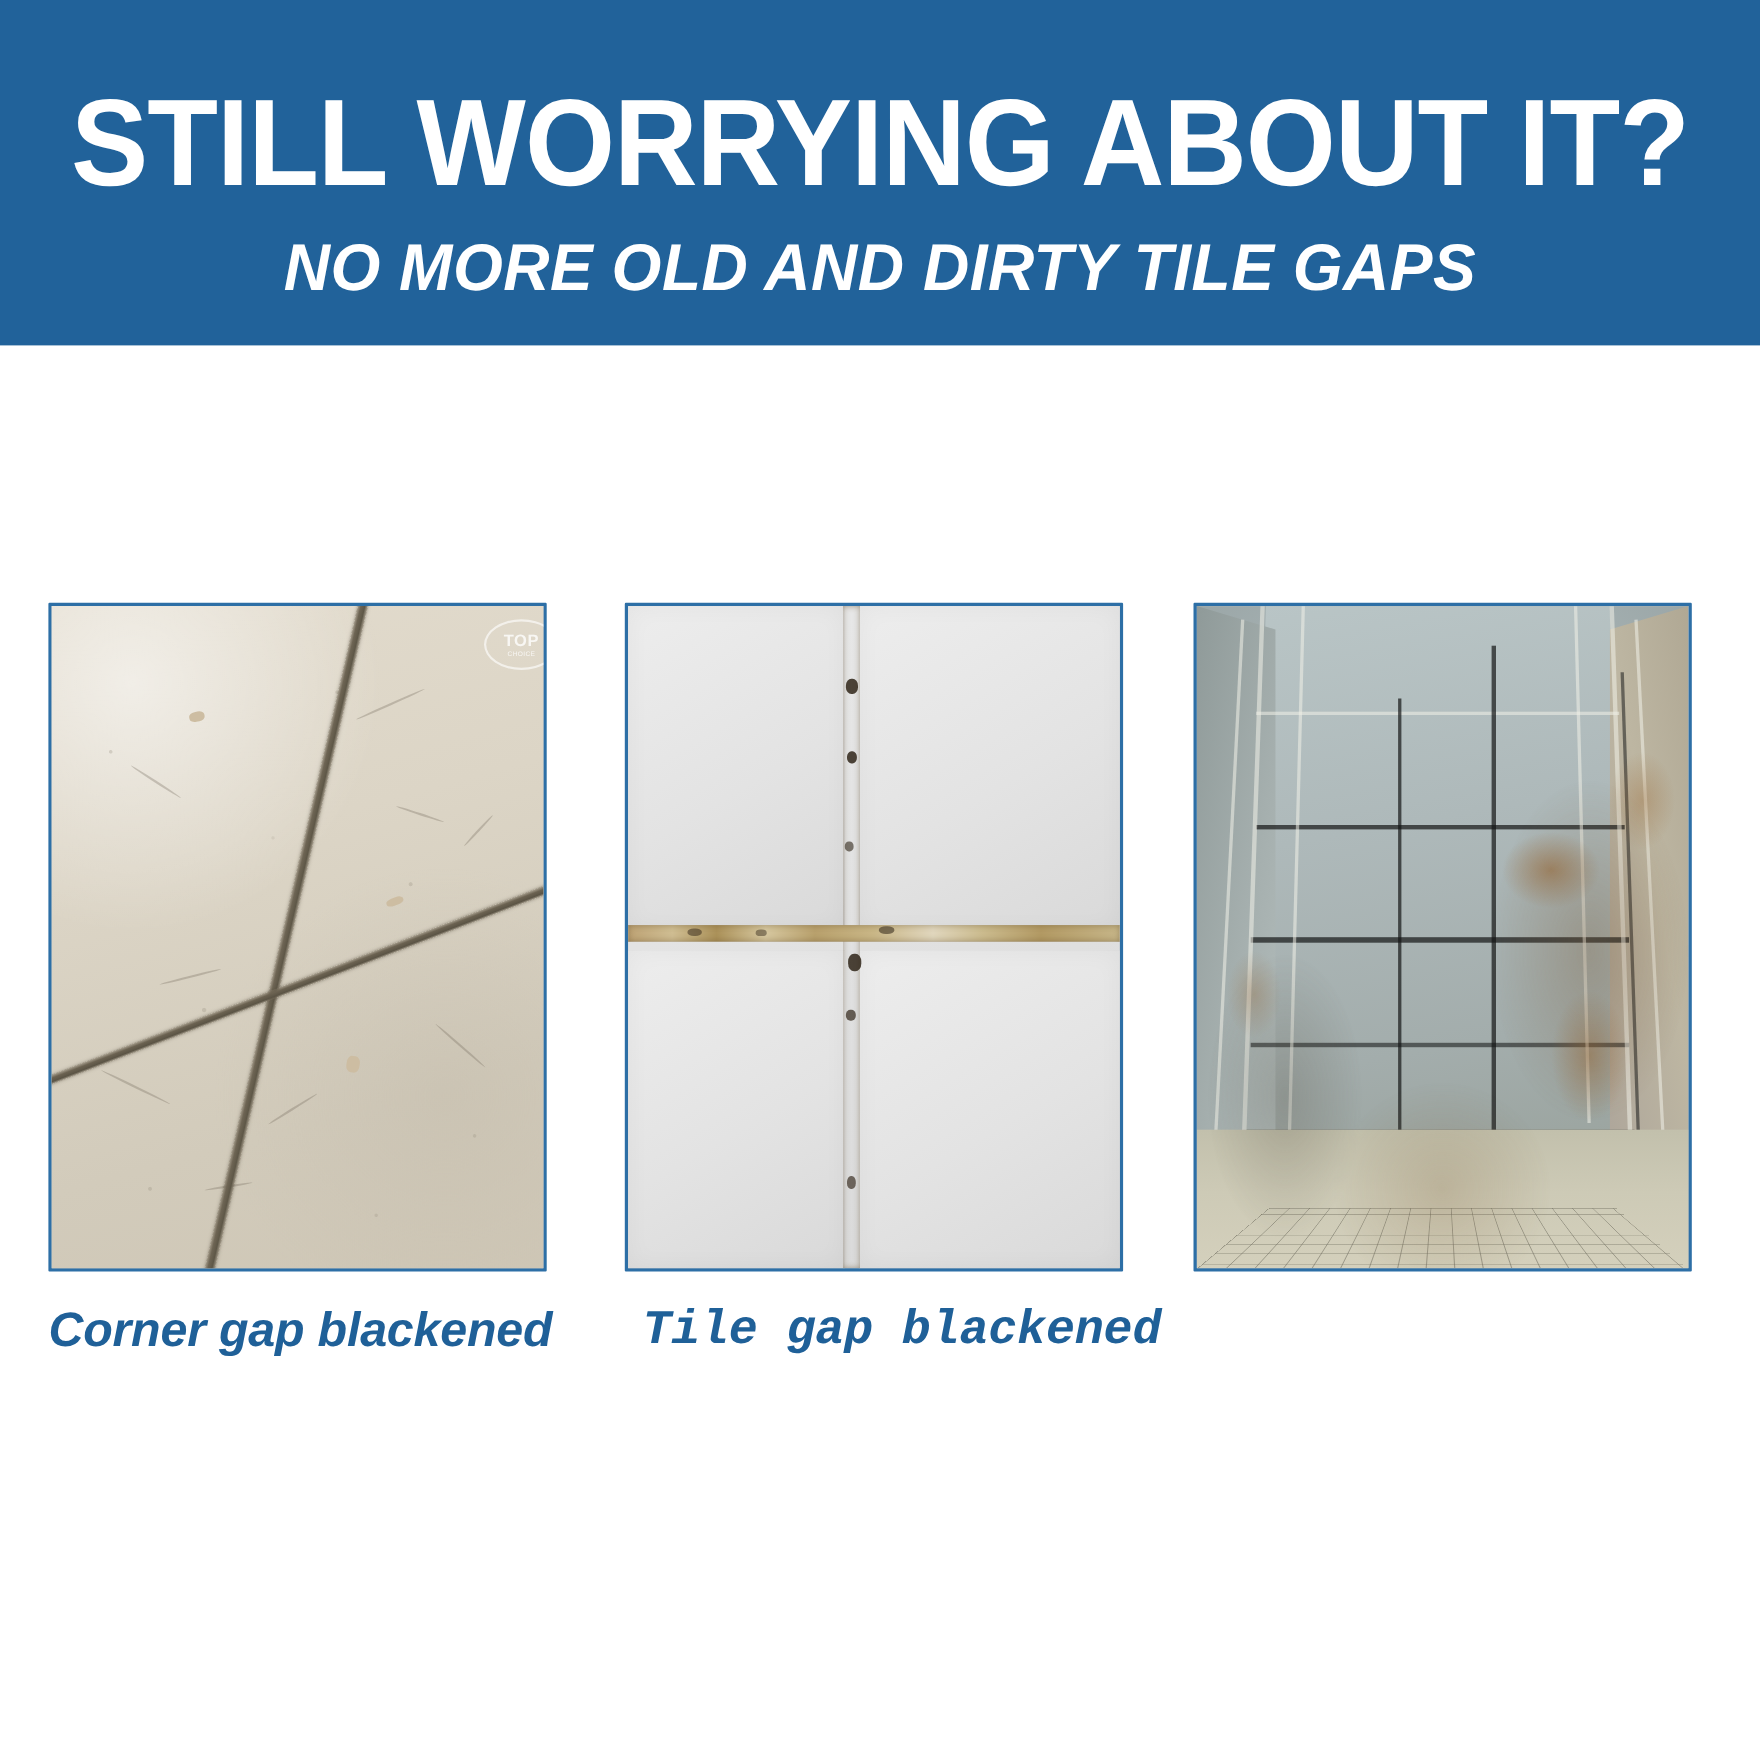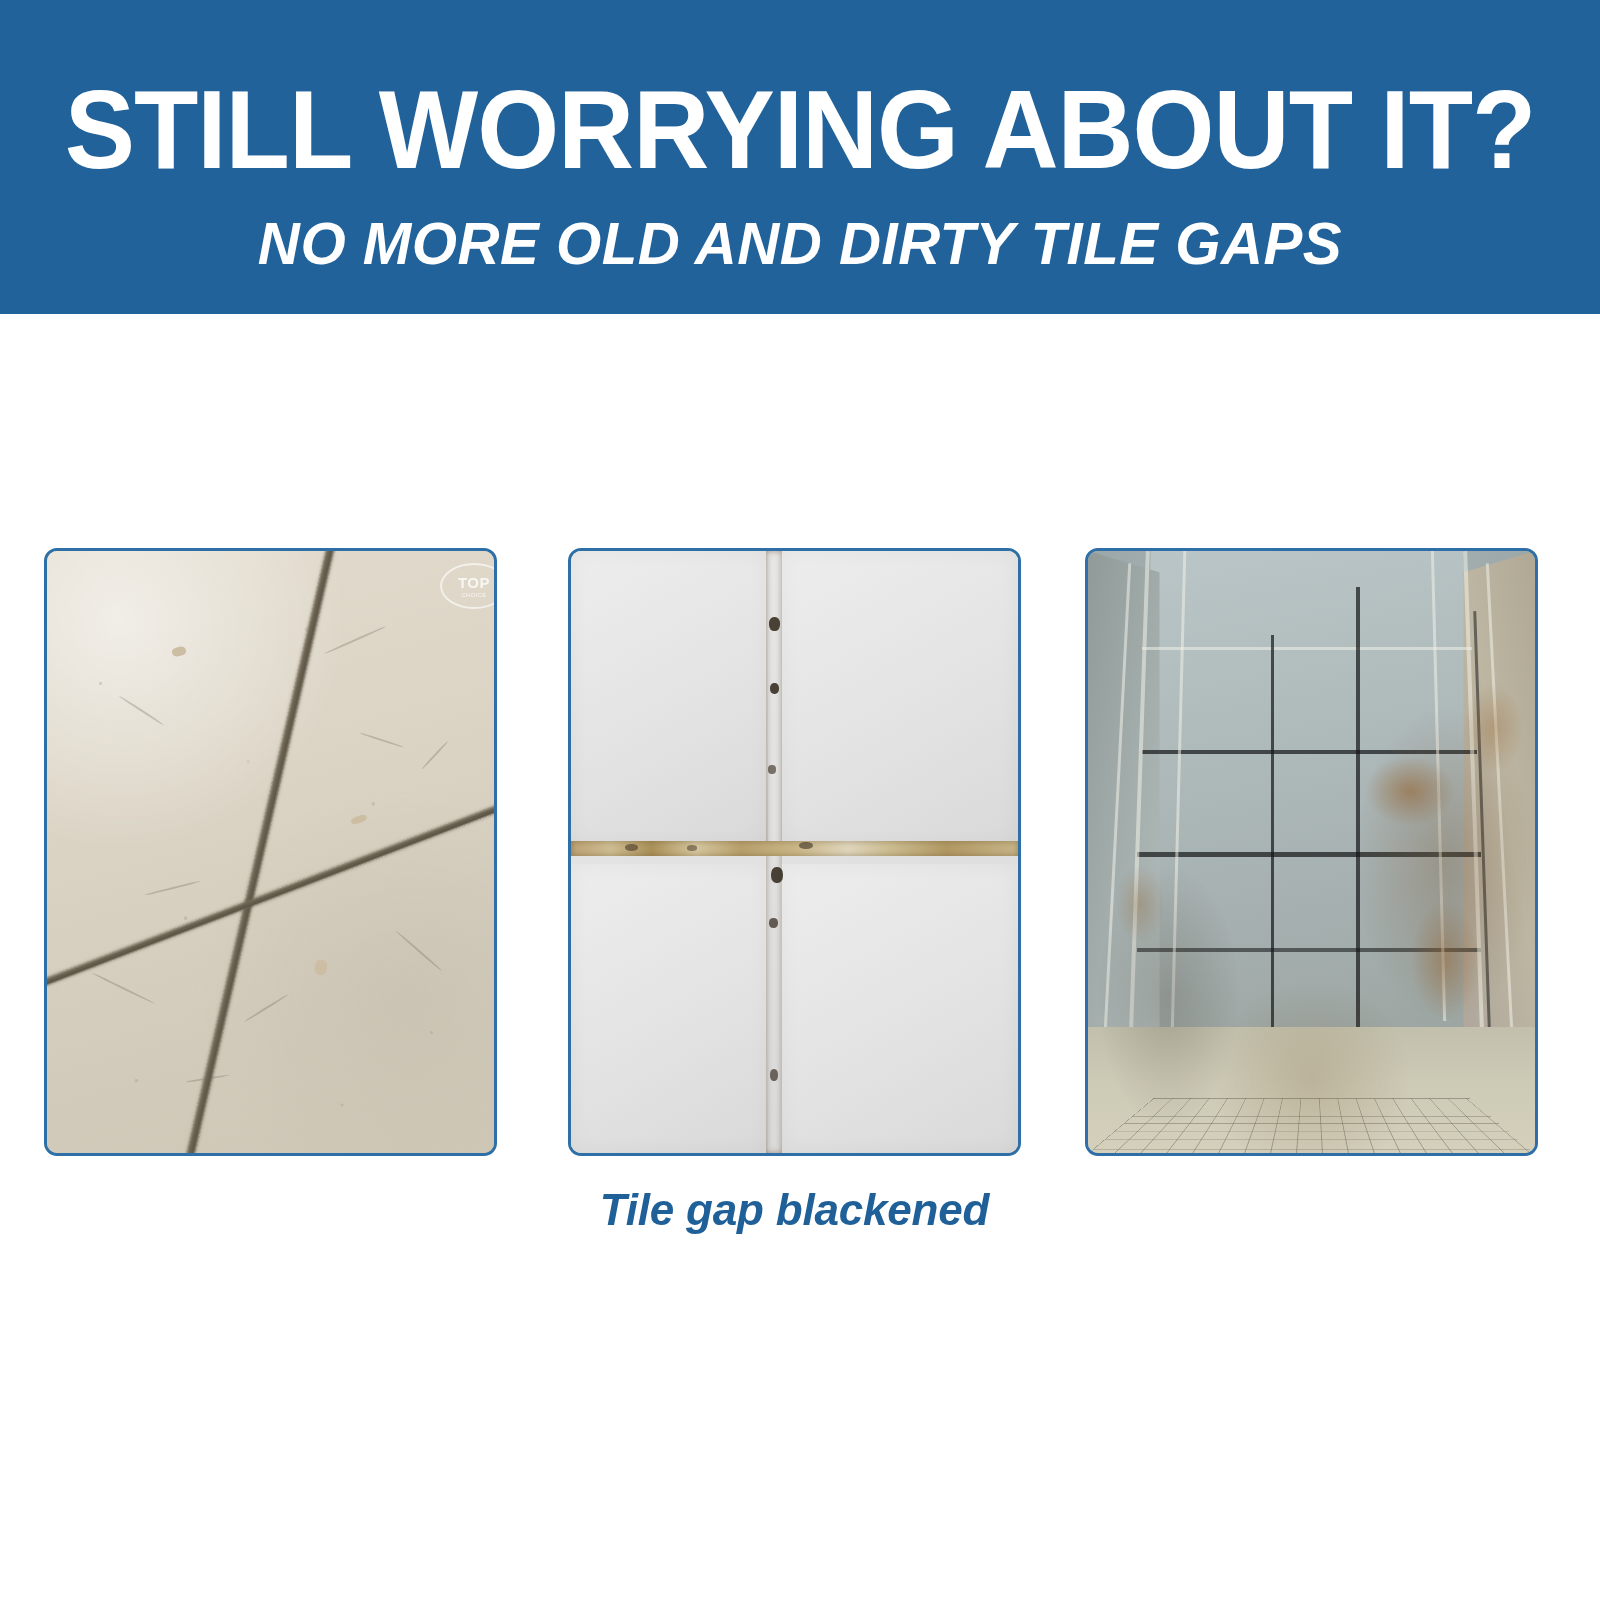--- a/index.html
+++ b/index.html
@@ -83,21 +83,21 @@
   }
   .photo-card.c1 { left: 0px; }
   .photo-card.c2 { left: 524px; }
   .photo-card.c3 { left: 1041px; }
 
   .photo-frame {
     position: relative;
     width: 453px;
     height: 608px;
     border: 3px solid #2d6fa6;
-    border-radius: 13px;
+    border-radius: 1px;
     overflow: hidden;
     background: #cfcfcf;
     box-sizing: border-box;
     text-align: right;
   }
 
   .photo-inner {
     position: absolute;
     left: 0; top: 0; right: 0; bottom: 0;
     overflow: hidden;
@@ -321,21 +321,21 @@
     color: #1f6098;
     font-family: "Liberation Sans", sans-serif;
     font-style: italic;
     font-weight: bold;
     font-size: 44px;
     line-height: 52px;
     white-space: nowrap;
     letter-spacing: -0.2px;
   }
   .photo-card.c1 .caption { left: 0; }
-  .photo-card.c2 .caption { left: 0; }
+  .photo-card.c2 .caption { left: 16px; font-family: Liberation Mono, monospace; }
   .photo-card.c3 .caption { left: 0; }
 </style>
 </head>
 <body>
 
 <div class="poster">
 
   <div class="header-banner">
     <div class="headline">STILL WORRYING ABOUT IT?</div>
     <div class="subheadline">NO MORE OLD AND DIRTY TILE GAPS</div>
@@ -365,20 +365,21 @@
           <div class="ph1-chip" style="left:28%;top:16%;width:14px;height:9px;transform:rotate(-12deg);"></div>
           <div class="ph1-chip" style="left:68%;top:44%;width:16px;height:7px;transform:rotate(-20deg);"></div>
           <div class="ph1-chip" style="left:60%;top:68%;width:12px;height:15px;transform:rotate(8deg);"></div>
 
           <div class="watermark">
             <span>TOP</span>
             <span class="wm-sub">CHOICE</span>
           </div>
         </div>
       </div>
+      <div class="caption">Corner gap blackened</div>
     </div>
 
     <div class="photo-card c2">
       <div class="photo-frame">
         <div class="photo-inner">
           <div class="ph2-bg"></div>
 
           <div class="ph2-tile ph2-tl"></div>
           <div class="ph2-tile ph2-tr"></div>
           <div class="ph2-tile ph2-bl"></div>

